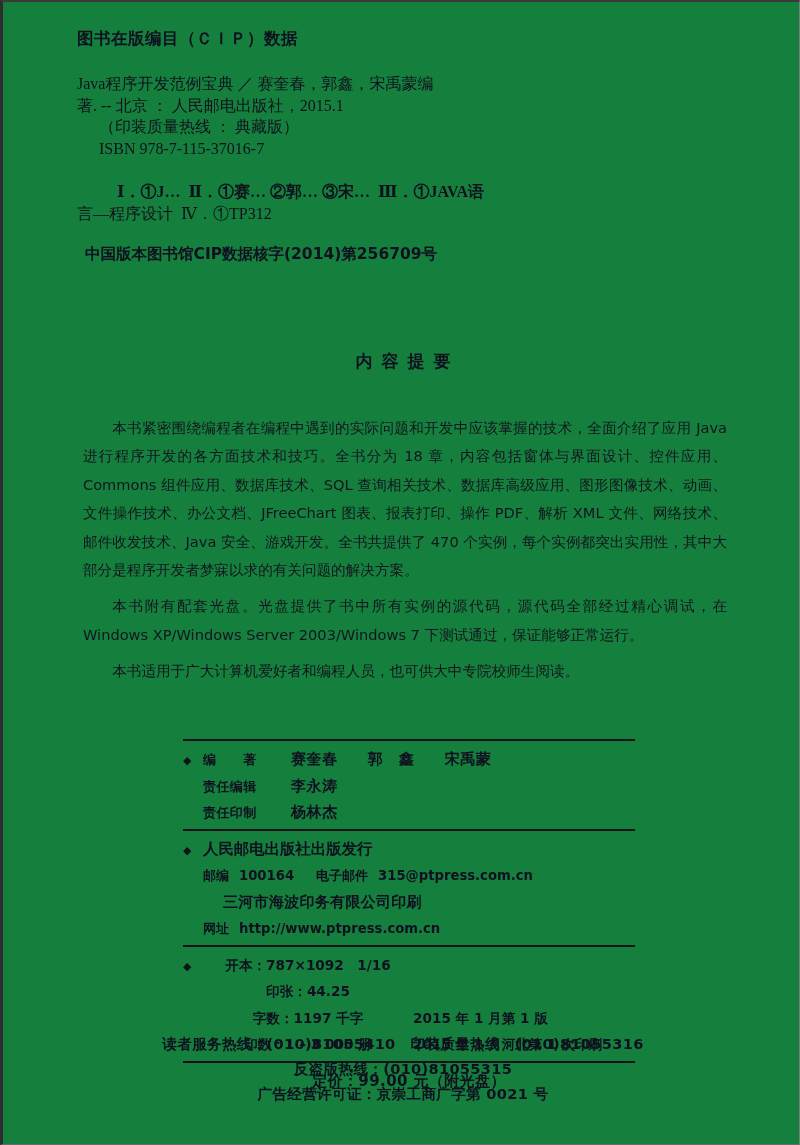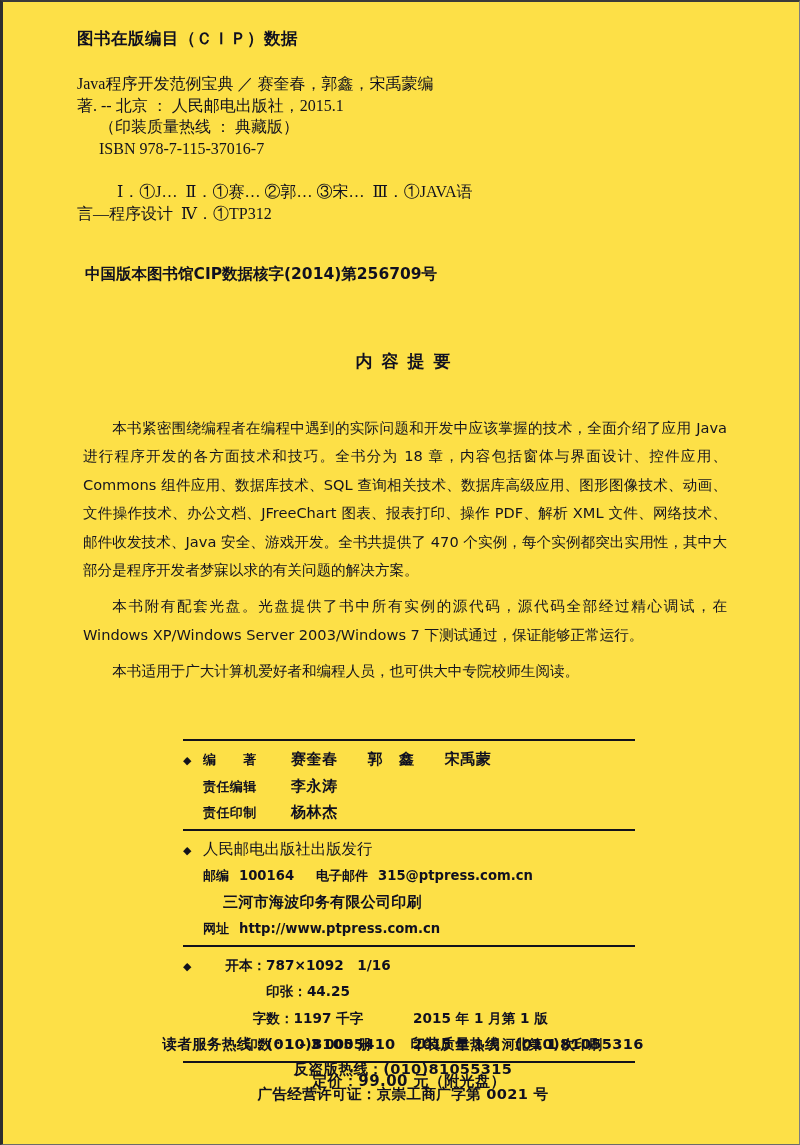--- a/index.html
+++ b/index.html
@@ -5,21 +5,21 @@
 <style>
   html, body {
     margin: 0;
     padding: 0;
     background: #ffffff;
   }
   #page {
     position: relative;
     width: 800px;
     height: 1145px;
-    background: #fde047;
+    background: #15803d;
     box-sizing: border-box;
     border-top: 2px solid #3a3a3a;
     border-left: 3px solid #2e2e2e;
     border-right: 1px solid #7d7d7d;
     border-bottom: 1px solid #6b6b6b;
     overflow: hidden;
     font-family: "Liberation Serif", "DejaVu Serif", serif;
     color: #13131f;
   }
 
@@ -42,27 +42,27 @@
     font-size: 16px;
     line-height: 21.5px;
     white-space: pre;
     color: #11111e;
   }
   .cip-line.serif-ascii {
     font-family: "Liberation Serif", "DejaVu Serif", serif;
   }
   .cip-gap-md { height: 22px; }
   .cip-indent { padding-left: 22px; }
-  .cip-indent2 { padding-left: 40px; }
+  .cip-indent2 { padding-left: 40px; font-weight: bold; }
 
   .cip-verify {
     font-family: "DejaVu Sans", "Liberation Sans", sans-serif;
     font-weight: bold;
     font-size: 15.5px;
-    margin-top: 40px;
+    margin-top: 20px;
     padding-left: 8px;
     color: #101020;
   }
 
   
   .summary-heading {
     position: absolute;
     top: 348px;
     left: 0;
     width: 800px;
@@ -138,21 +138,21 @@
   .val.small {
     font-size: 13.2px;
   }
   .val.names {
     letter-spacing: 0.6px;
     padding-left: 14px;
     font-size: 15px;
   }
   .name-sp { display: inline-block; width: 16px; }
   .pub-name {
-    font-weight: normal;
+    font-weight: bold;
     font-size: 15.4px;
   }
   .pub-addr {
     font-weight: bold;
     font-size: 13.2px;
     padding-left: 32px;
   }
   .printer {
     font-weight: bold;
     font-size: 15px;

